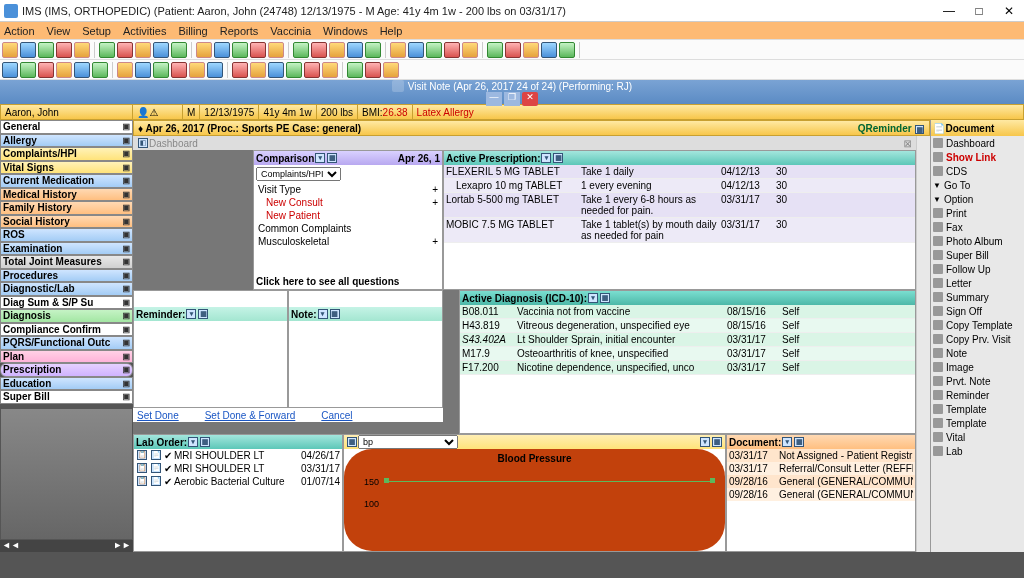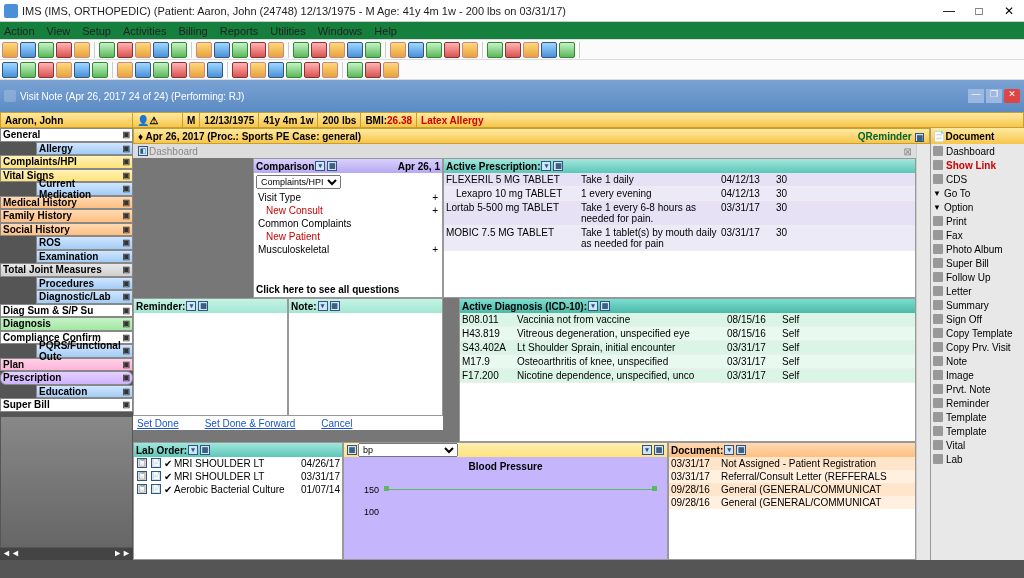--- a/index.html
+++ b/index.html
@@ -2,73 +2,73 @@
 <html><head>
 <meta charset="utf-8">
 <style>
 * { box-sizing: border-box; margin: 0; padding: 0; font-family: "Segoe UI", Tahoma, sans-serif; font-size: 10px; }
 body { background: #555; width: 1024px; height: 578px; overflow: hidden; }
 .titlebar { background: #fff; height: 22px; display: flex; align-items: center; padding: 0 4px; border-bottom: 1px solid #ccc; }
 .titlebar .app-icon { width: 14px; height: 14px; background: #4a90d9; border-radius: 2px; margin-right: 4px; }
 .titlebar .title-text { flex: 1; font-size: 11px; color: #222; }
 .winbtns { display: flex; gap: 8px; }
 .winbtns span { width: 22px; text-align: center; font-size: 12px; cursor: default; }
-.menubar { background: #15803d; height: 18px; display: flex; gap: 12px; padding: 0 4px; align-items: center; border-bottom: 1px solid #ddd; }
+.menubar { background: #fdba74; height: 18px; display: flex; gap: 12px; padding: 0 4px; align-items: center; border-bottom: 1px solid #ddd; }
 .menubar span { font-size: 11px; color: #222; }
 .toolbar1, .toolbar2 { background: #fbfbfb; height: 20px; display: flex; align-items: center; gap: 2px; padding: 0 2px; border-bottom: 1px solid #ddd; }
 .ticon { width: 16px; height: 16px; background: linear-gradient(#ffd97a,#e6a23c); border: 1px solid #c88; border-radius: 2px; }
 .ticon.b { background: linear-gradient(#9ed7ff,#4a90d9); border-color: #357; }
 .ticon.g { background: linear-gradient(#c5f3c5,#5cb85c); border-color: #383; }
 .ticon.r { background: linear-gradient(#ffb3b3,#d9534f); border-color: #833; }
 .tsep { width: 1px; height: 16px; background: #ccc; margin: 0 2px; }
-.tab-hdr { background: linear-gradient(#7aa3d4,#5b8bc4); height: 32px; display: flex; align-items: center; padding: 0 4px; color: #fff; justify-content: space-between; }
+.tab-hdr { background: linear-gradient(#7aa3d4,#5b8bc4); height: 24px; display: flex; align-items: center; padding: 0 4px; color: #fff; justify-content: space-between; flex-direction: column; }
 .tab-hdr .icn { width:12px; height:12px; background:#fff3; border-radius:2px; margin-right:4px;}
 .tab-hdr .win-ctrl { display:flex; gap:2px;}
 .tab-hdr .win-ctrl span{ width:16px; height:14px; text-align:center; font-size:9px;}
 .tab-hdr .win-ctrl .close{ background:#d44; border-radius:2px;}
 .patient-strip { background: linear-gradient(#ffe9a3,#f7c64a); height: 16px; display: flex; align-items: center; border: 1px solid #c8a030; }
-.patient-strip .cell { padding: 0 4px; border-right: 1px solid #c8a030; height: 100%; display: flex; align-items: center; font-weight: bold; font-size: 10px; }
+.patient-strip .cell { padding: 0 4px; border-right: 1px solid #c8a030; height: 100%; display: flex; align-items: center; font-weight: normal; font-size: 10px; }
 .patient-strip .name { width: 132px; }
 .patient-strip .red { color: #c00; }
 .main { display: flex; height: 432px; background: #222; }
 .left-nav { width: 133px; display: flex; flex-direction: column; background: #555; }
 .left-nav .item { height: 13.5px; display: flex; align-items: center; justify-content: space-between; padding: 0 2px; border: 1px solid #888; font-weight: bold; cursor: pointer;}
 .left-nav .expand { font-size: 8px; color: #333; }
-.c-blue{background:linear-gradient(#cfe5ff,#a3ccf5);margin-left:36px;} .c-yellow{background:linear-gradient(#fff2b8,#ffe37a);}
+.c-blue{background:linear-gradient(#cfe5ff,#a3ccf5);} .c-yellow{background:linear-gradient(#fff2b8,#ffe37a);}
 .c-orange{background:linear-gradient(#ffd9b3,#ffbf80);} .c-green{background:linear-gradient(#c5f3c5,#a3e6a3);}
 .c-pink{background:linear-gradient(#ffd1e6,#ffb3d9);} .c-purple{background:linear-gradient(#e6d1ff,#cfb3ff);border-radius:6px;}
 .c-gray{background:linear-gradient(#e8e8e8,#d0d0d0);} .c-white{background:#fff;}
 .note-hdr { background: linear-gradient(#ffe9a3,#f7c64a); height: 16px; display: flex; align-items: center; padding: 0 4px; border: 1px solid #c8a030; font-weight: bold; justify-content: space-between;}
 .center { flex: 1; display: flex; flex-direction: column; background: #555; }
 .dash-row { display: flex; height: 140px; }
 .panel { background: #fff; border: 1px solid #999; display: flex; flex-direction: column; }
 .panel-hdr { height: 14px; display: flex; align-items: center; padding: 0 2px; font-weight: bold; }
 .ph-lav { background: linear-gradient(#d9d1ff,#b8a8f0); }
 .ph-teal { background: linear-gradient(#a3e6dd,#5cc7b8); }
 .ph-teal2 { background: linear-gradient(#7aded0,#4db8a8); }
-.ph-mint { background: linear-gradient(#c5f3e6,#a3e6d1); }
+.ph-mint { background: linear-gradient(#c5f3e6,#a3e6d1); margin-top: 16px; }
 .ph-orange { background: linear-gradient(#ffd9b3,#ffbf80); }
 .ph-yellow { background: linear-gradient(#ffeeb3,#ffe37a); }
 .drop-icn{ width:10px; height:10px; border:1px solid #357; background:#cfe5ff; margin:0 1px; font-size:7px; text-align:center; color:#357;}
 .tbl { display: table; width: 100%; }
 .tbl .row { display: table-row; }
 .tbl .row .td { display: table-cell; padding: 1px 2px; border-bottom: 1px solid #eee; font-size: 10px; vertical-align: top;}
 .rx-even{ background:#e6e1f5;} .rx-odd{ background:#edeaf7;}
 .dx-even{ background:#daf5e6;} .dx-odd{ background:#e8f9f0;}
 .doc-even{ background:#ffe5cc;} .doc-odd{background:#fff0e0;}
 .mid-row { display: flex; height: 144px; }
 .links-row { height: 14px; display:flex; gap:26px; padding:0 4px; align-items:center; background:#fff;}
 .links-row a{ color:#1a56c4; text-decoration:underline; cursor:pointer;}
 .bot-row { display: flex; flex: 1; }
 .right-pane { width: 94px; background: #e8e8e8; display: flex; flex-direction: column; border-left:1px solid #999;}
 .right-pane .hdr{ background: linear-gradient(#ffe9a3,#f7c64a); height:16px; font-weight:bold; padding:0 2px; display:flex; align-items:center;}
 .right-pane .itm{ height:14px; display:flex; align-items:center; gap:3px; padding:0 2px; cursor:pointer;}
 .right-pane .icn{ width:10px; height:10px; background:#999; border-radius:1px;}
 .right-pane .red{ color:#c00; font-weight:bold;}
-.chart-area{ flex:1; background:#c4b5fd; position:relative;}
+.chart-area{ flex:1; background:#c2410c; position:relative;border-radius:28px;}
 .chart-title{ text-align:center; font-weight:bold; padding:4px;}
 .reminder-note { display:flex; height:132px;}
 .reminder-note .half{ flex:1; background:#fff; border:1px solid #999;}
 .blank-nav{ flex:1; background:linear-gradient(#888,#666); border:1px solid #555; margin-top:4px;}
 .nav-arrows{ height:12px; background:#444; display:flex; justify-content:space-between; padding:0 2px;}
 .nav-arrows span{ color:#fff; font-size:9px;}
 .select-small{ font-size:9px; height:14px;}
 .scroll-stub{ width:14px; background:#e8e8e8; border-left:1px solid #ccc;}
 </style>
 </head>
@@ -84,21 +84,21 @@
   </div>
 </div>
 
 <div class="menubar" id="menubar">
     <span>Action</span>
     <span>View</span>
     <span>Setup</span>
     <span>Activities</span>
     <span>Billing</span>
     <span>Reports</span>
-    <span>Utilities</span>
+    <span>Vaccinia</span>
     <span>Windows</span>
     <span>Help</span>
   </div>
 
 <div class="toolbar1" id="tb1">
     <div class="ticon "></div>
     <div class="ticon b"></div>
     <div class="ticon g"></div>
     <div class="ticon r"></div>
     <div class="ticon "></div>
@@ -312,25 +312,25 @@
             <div id="comp-rows" style="flex:1;">
                 <div style="display: flex; justify-content: space-between; padding: 1px 4px;">
                   <span style="">Visit Type</span>
                   <span>+</span>
                 </div>
                 <div style="display: flex; justify-content: space-between; padding: 1px 4px;">
                   <span style="color:#c00;padding-left:8px;">New Consult</span>
                   <span>+</span>
                 </div>
                 <div style="display: flex; justify-content: space-between; padding: 1px 4px;">
+                  <span style="color:#c00;padding-left:8px;">New Patient</span>
+                  <span></span>
+                </div>
+                <div style="display: flex; justify-content: space-between; padding: 1px 4px;">
                   <span style="">Common Complaints</span>
-                  <span></span>
-                </div>
-                <div style="display: flex; justify-content: space-between; padding: 1px 4px;">
-                  <span style="color:#c00;padding-left:8px;">New Patient</span>
                   <span></span>
                 </div>
                 <div style="display: flex; justify-content: space-between; padding: 1px 4px;">
                   <span style="">Musculoskeletal</span>
                   <span>+</span>
                 </div>
               </div>
             <div style="font-weight:bold;padding:2px;">Click here to see all questions</div>
           </div>
           <div class="panel" style="flex:1;">
@@ -405,21 +405,21 @@
                   <div class="td" style="width:55px;">08/15/16</div>
                   <div class="td">Self</div>
                 </div>
                 <div class="row dx-odd">
                   <div class="td" style="width:55px;">H43.819</div>
                   <div class="td" style="width:210px;">Vitreous degeneration, unspecified eye</div>
                   <div class="td" style="width:55px;">08/15/16</div>
                   <div class="td">Self</div>
                 </div>
                 <div class="row dx-even">
-                  <div class="td" style="width:55px;">S43.402A</div>
+                  <div class="td" style="width:55px;font-style:italic;">S43.402A</div>
                   <div class="td" style="width:210px;">Lt Shoulder Sprain, initial encounter</div>
                   <div class="td" style="width:55px;">03/31/17</div>
                   <div class="td">Self</div>
                 </div>
                 <div class="row dx-odd">
                   <div class="td" style="width:55px;">M17.9</div>
                   <div class="td" style="width:210px;">Osteoarthritis of knee, unspecified</div>
                   <div class="td" style="width:55px;">03/31/17</div>
                   <div class="td">Self</div>
                 </div>
@@ -474,21 +474,21 @@
             </div>
             <div class="chart-area">
               <div class="chart-title">Blood Pressure</div>
               <div style="position:absolute;left:20px;top:28px;font-size:9px;">150</div>
               <div style="position:absolute;left:20px;top:50px;font-size:9px;">100</div>
               <div style="position:absolute;left:40px;right:10px;top:32px;height:1px;background:#5cb85c;"></div>
               <div style="position:absolute;left:40px;top:29px;width:5px;height:5px;background:#5cb85c;"></div>
               <div style="position:absolute;right:10px;top:29px;width:5px;height:5px;background:#5cb85c;"></div>
             </div>
           </div>
-          <div class="panel" style="width:248px;">
+          <div class="panel" style="width:190px;">
             <div class="panel-hdr ph-orange">
               <span>Document:</span>
                 <span class="drop-icn">▾</span>
                 <span class="drop-icn">▦</span>
             </div>
             <div id="doc-rows">
                 <div class="doc-even" style="display: flex; padding: 1px 2px;">
                   <span style="width:50px;">03/31/17</span>
                   <span style="flex:1;overflow:hidden;white-space:nowrap;">Not Assigned - Patient Registration</span>
                 </div>

